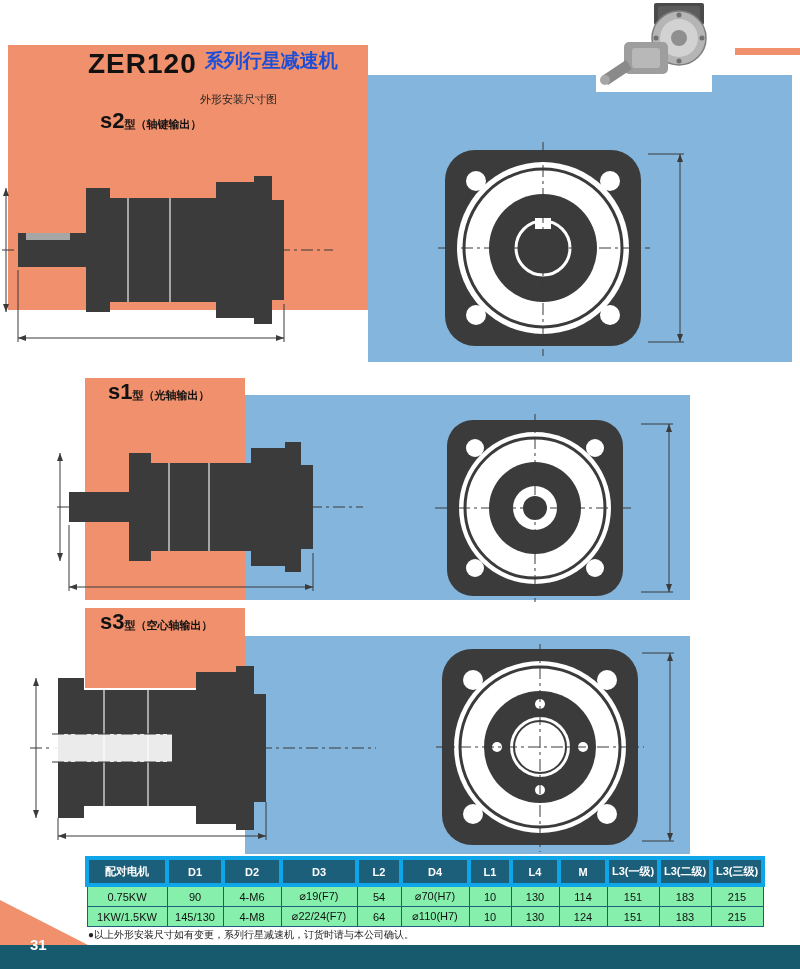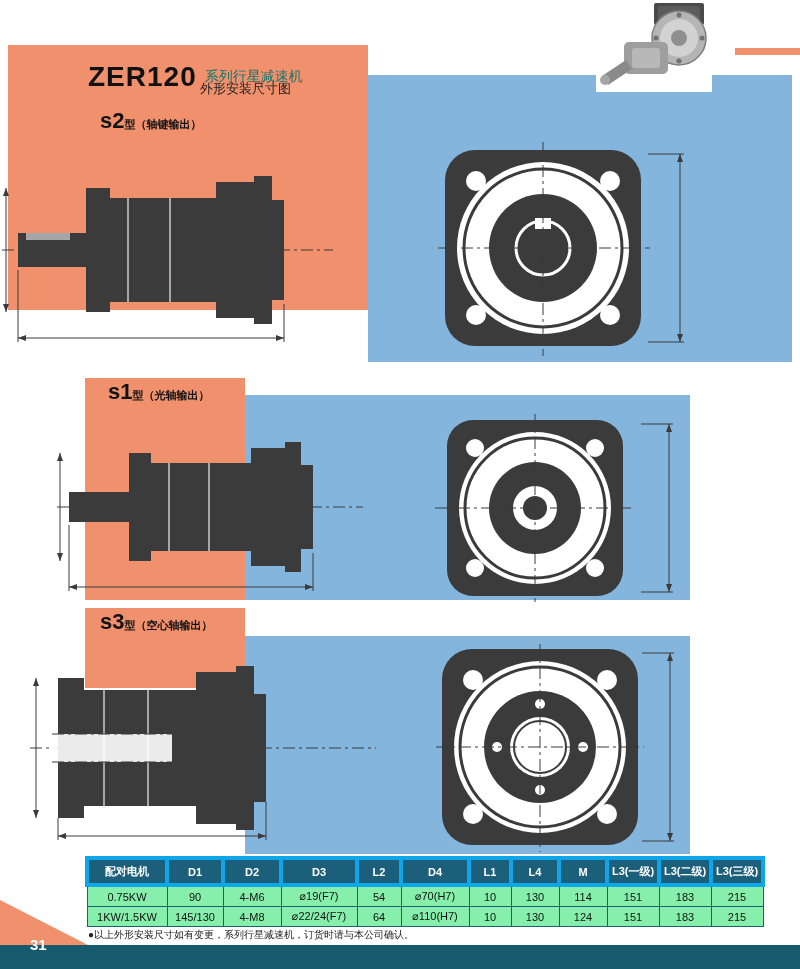--- a/index.html
+++ b/index.html
@@ -6,24 +6,24 @@
   html,body{background:#ffffff}
   .page{position:relative;width:800px;height:969px;background:#fff;overflow:hidden;
         font-family:"Liberation Sans","DejaVu Sans",sans-serif;color:#111}
 
   
   .blk{position:absolute}
   .orange{background:#F0906C}
   .blue{background:#84B5DC}
 
   
-  .titlebar{position:absolute;left:88px;top:61px;display:flex;align-items:center;gap:8px;z-index:4}
+  .titlebar{position:absolute;left:88px;top:48px;display:flex;align-items:flex-start;gap:8px;z-index:4}
   .model{font-size:28px;font-weight:900;letter-spacing:1px;color:#111}
-  .series{font-size:14px;font-weight:normal;color:#0f766e}
-  .subtitle{position:absolute;left:200px;top:80px;font-size:13px;color:#222;z-index:4}
+  .series{font-size:19px;font-weight:bold;color:#1d4ed8}
+  .subtitle{position:absolute;left:200px;top:92px;font-size:11px;color:#222;z-index:4}
 
   .accent-line{position:absolute;left:735px;top:48px;width:65px;height:7px;background:#F0906C}
 
   
   .sec-label{position:absolute;z-index:4;white-space:nowrap}
   .sec-code{font-size:22px;font-weight:900;color:#111}
   .sec-desc{font-size:11px;font-weight:bold;color:#111}
 
   
   .draw{position:absolute;z-index:3}

